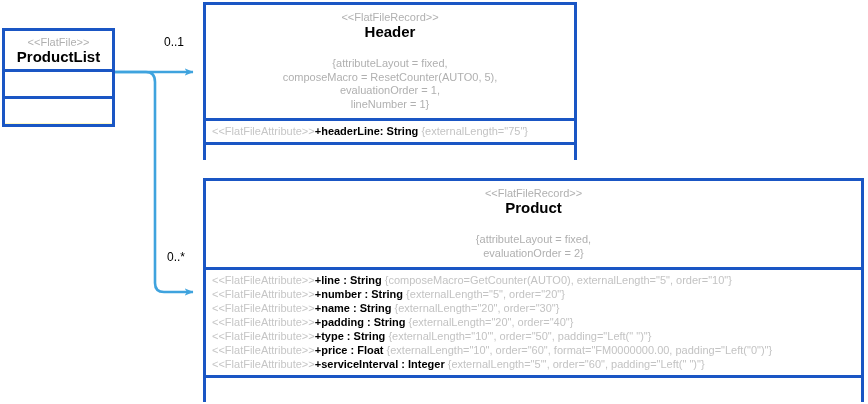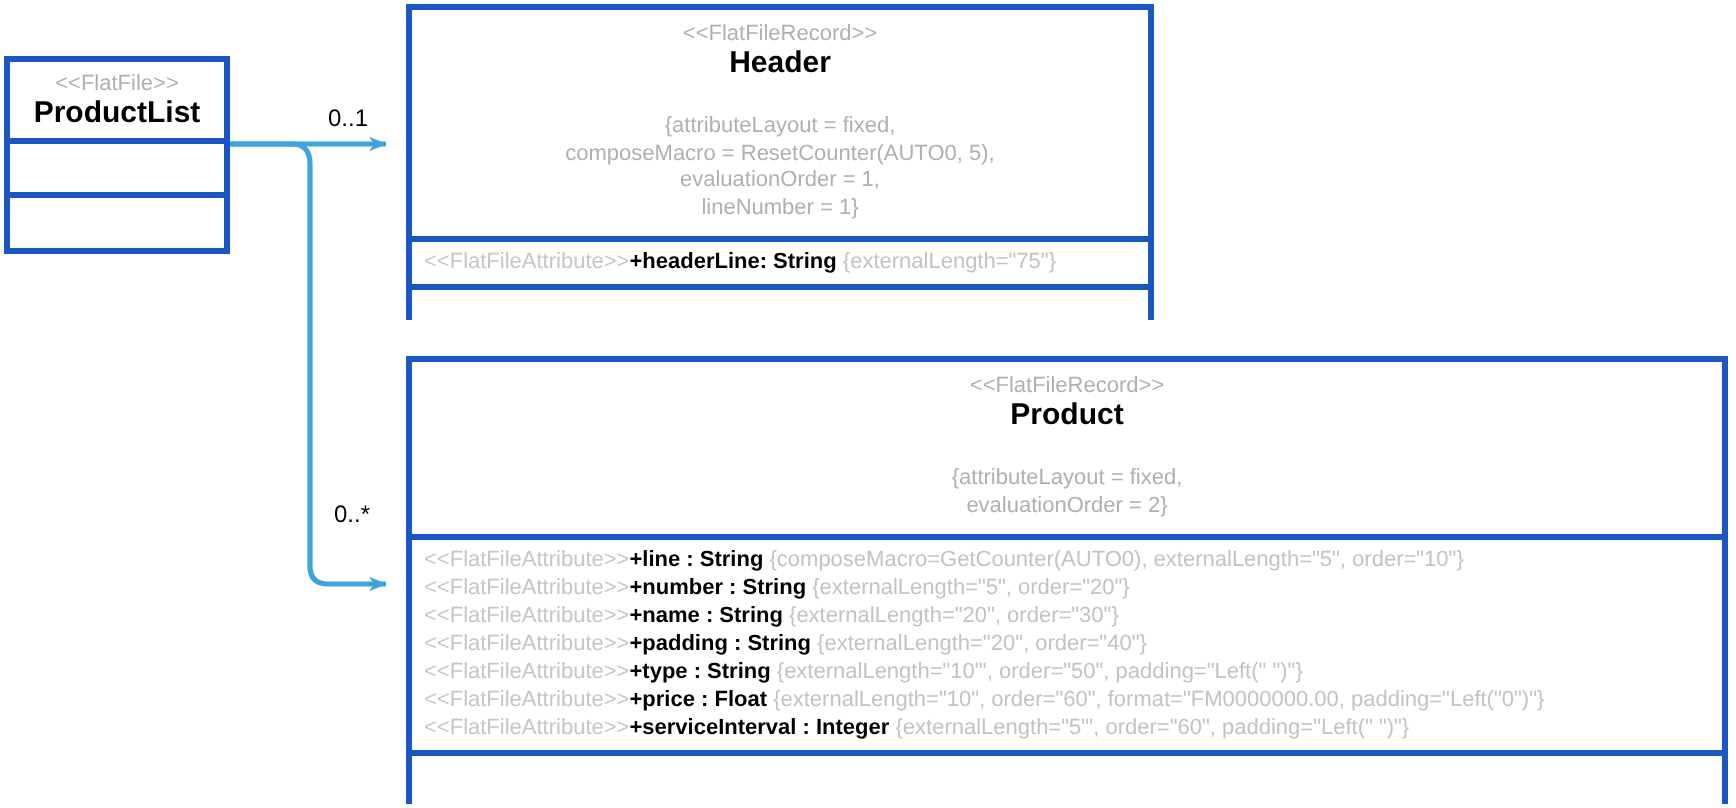--- a/index.html
+++ b/index.html
@@ -114,21 +114,21 @@
     height: 404px;
     pointer-events: none;
   }
   
   .mult {
     position: absolute;
     font-size: 12px;
     color: #000000;
     white-space: nowrap;
   }
-  #mult-header { left: 164px; top: 52px; }
+  #mult-header { left: 164px; top: 35px; }
   #mult-product { left: 167px; top: 250px; }
 </style>
 </head>
 <body>
 
 <div id="canvas">
 
   <svg id="connectors" viewBox="0 0 868 404" width="868" height="404">
     <defs>
       <marker id="arrowhead" markerWidth="9" markerHeight="8" refX="8.5" refY="4" orient="auto" markerUnits="userSpaceOnUse">

